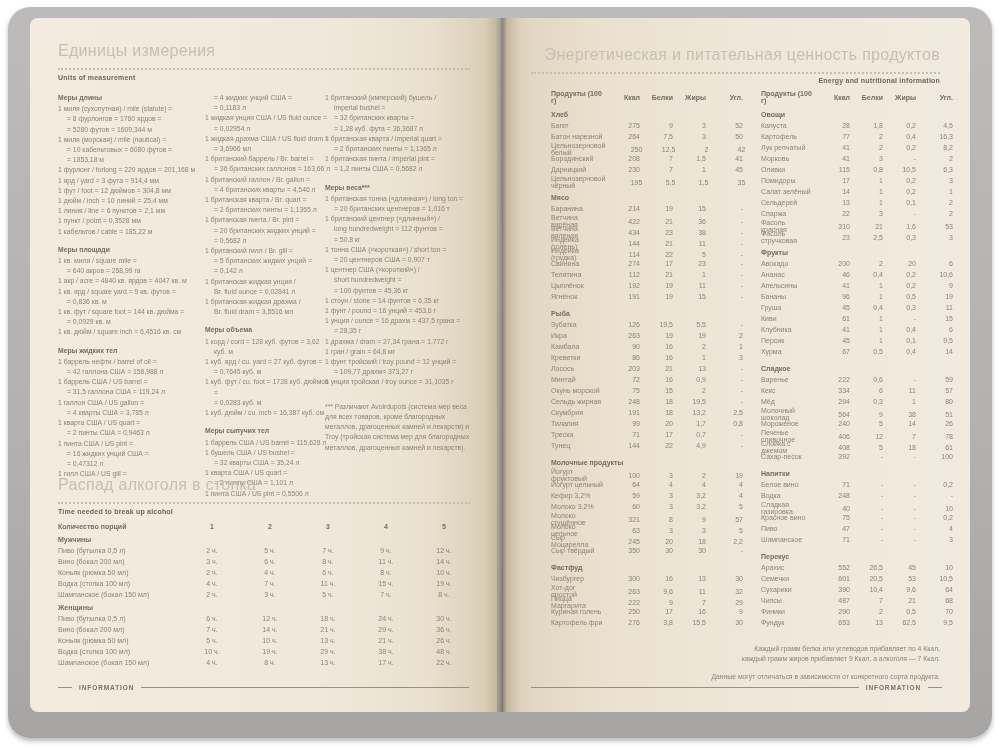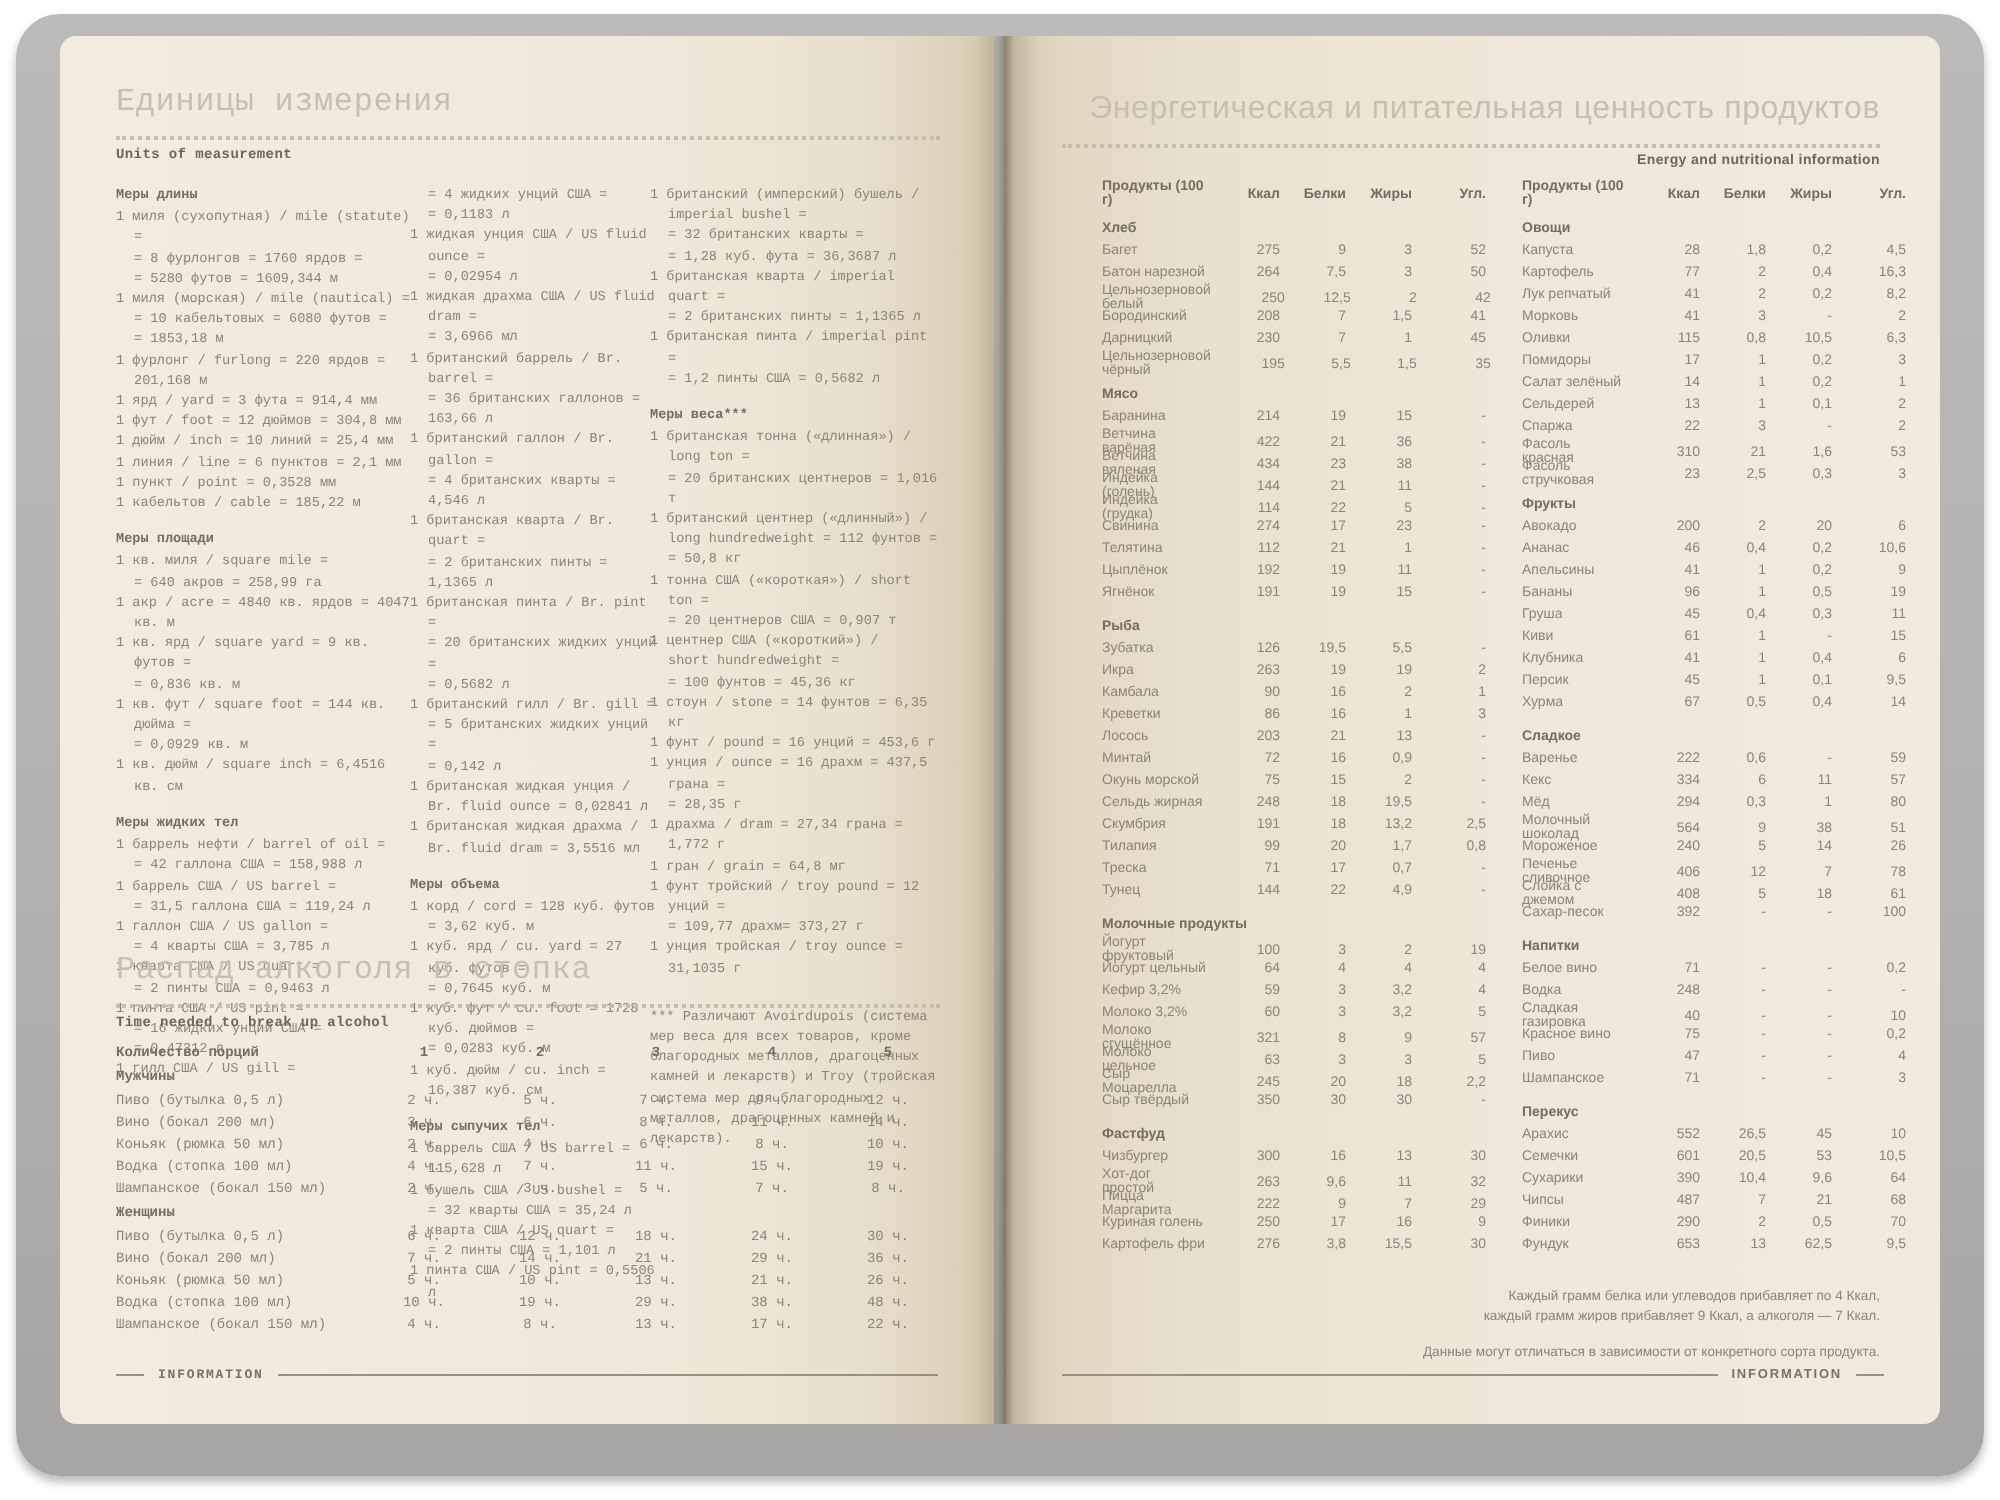--- a/index.html
+++ b/index.html
@@ -3,21 +3,21 @@
 <meta charset="utf-8">
 <style>
   html,body{margin:0;padding:0;}
   body{width:1000px;height:750px;position:relative;background:#ffffff;
        font-family:"Liberation Sans", sans-serif;overflow:hidden;}
   .notebook{position:absolute;left:8px;top:7px;right:8px;bottom:12px;
     background:linear-gradient(180deg,#bcbbb9 0%,#b2b1af 60%,#a6a5a3 100%);
     border-radius:22px;box-shadow:0 3px 5px rgba(0,0,0,.28);}
   .page{position:absolute;top:18px;height:694px;width:467px;}
   .page-left{left:30px;border-radius:8px 0 0 8px;
-    background:linear-gradient(90deg,#f2ebde 0%,#f0e9db 62%,#e9e0cf 85%,#dcd1bb 96%,#d2c5aa 100%);font-family:Liberation Mono, monospace;}
+    background:linear-gradient(90deg,#f2ebde 0%,#f0e9db 62%,#e9e0cf 85%,#dcd1bb 96%,#d2c5aa 100%);}
   .page-right{left:503px;border-radius:0 8px 8px 0;
     background:linear-gradient(90deg,#d5c9b1 0%,#e2d7c3 6%,#eae1d0 22%,#efe7d9 55%,#f1eade 100%);}
   .spine{position:absolute;left:486px;top:18px;width:34px;height:694px;pointer-events:none;
     background:linear-gradient(90deg,rgba(100,88,64,0) 0%,rgba(100,88,64,.18) 38%,rgba(70,60,42,.45) 50%,rgba(100,88,64,.18) 62%,rgba(100,88,64,0) 100%);}
 
   .sec-title{position:absolute;font-size:16px;letter-spacing:.3px;color:#c7c0b2;white-space:nowrap;}
   .rule{position:absolute;border-bottom:2px dotted #c5bdae;height:0;}
   .sec-sub{position:absolute;font-size:7px;font-weight:bold;color:#6e665c;letter-spacing:.2px;}
 
   

